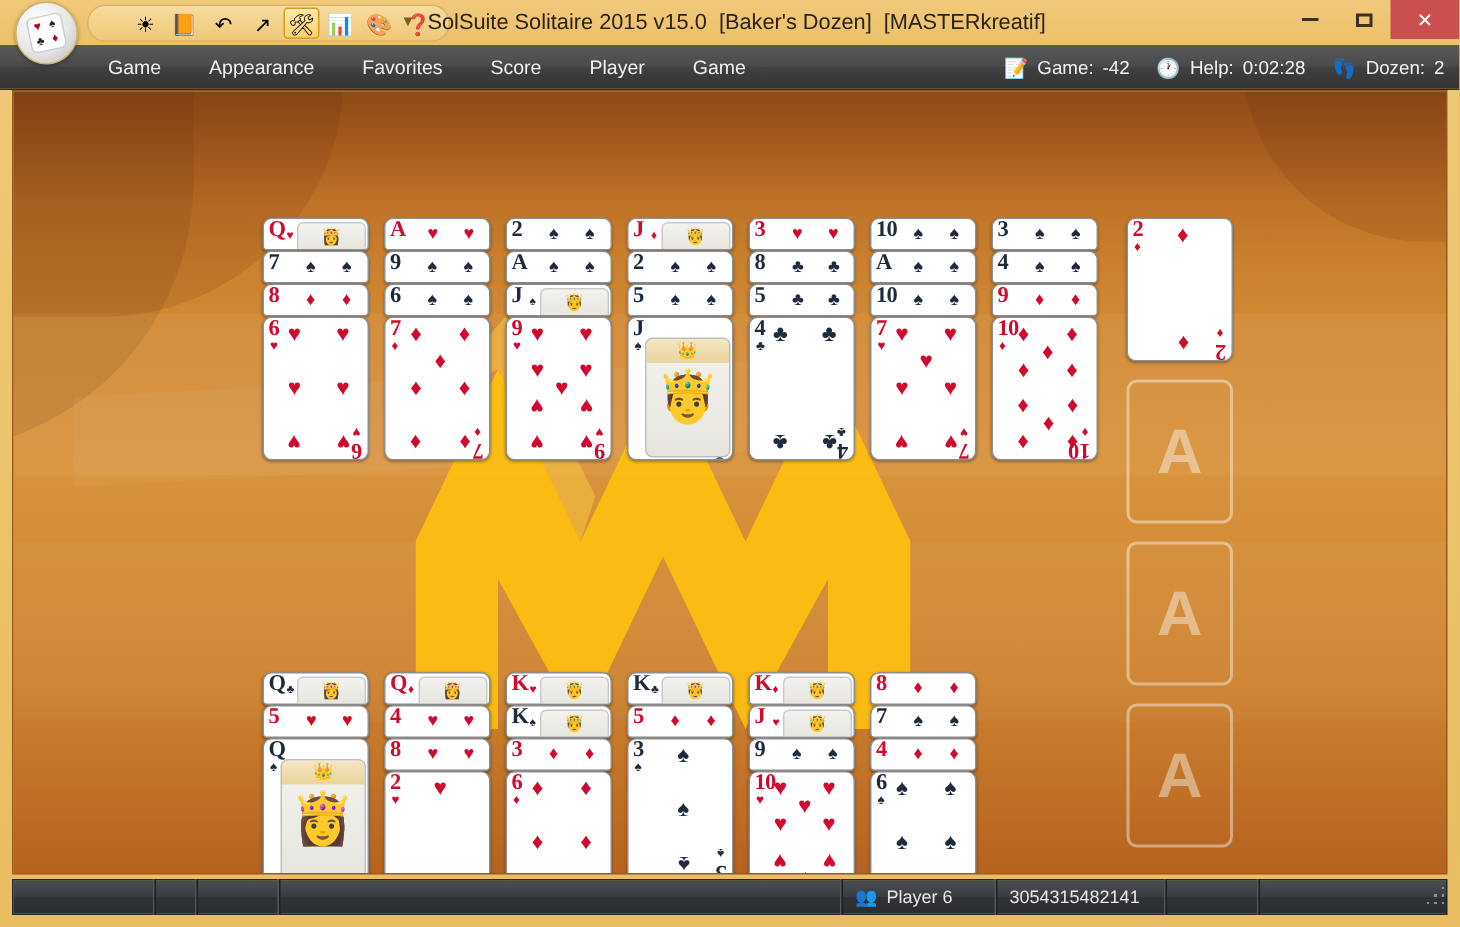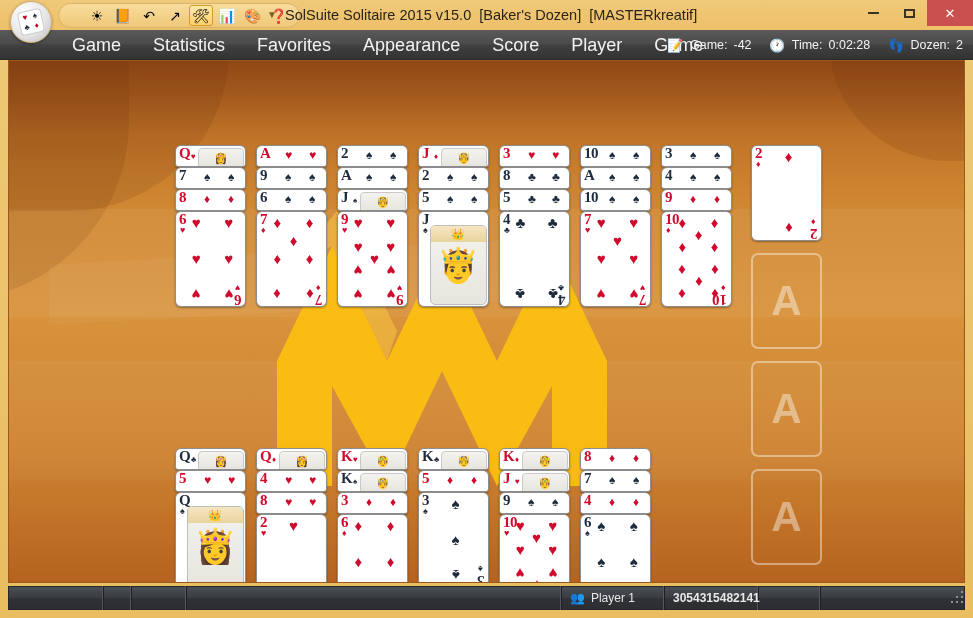--- a/index.html
+++ b/index.html
@@ -75,21 +75,21 @@
 
   
   #menubar {
     position: absolute; left: 0; top: 30px; width: 973px; height: 30px;
     background: linear-gradient(180deg,#5a5a5a 0%,#4a4a4a 48%,#404040 52%,#333 100%);
     border-bottom: 1px solid #2a2a2a;
     display: flex; align-items: center;
   }
   .menu-item {
     padding: 0 16px; height: 30px; line-height: 30px;
-    color: #f2f2f2; font-size: 18px;
+    color: #f2f2f2; font-size: 13px;
   }
   #menu-left { display: flex; margin-left: 56px; }
   #statusinfo {
     position: absolute; right: 10px; top: 0; height: 30px;
     display: flex; align-items: center; gap: 18px;
     color: #f2f2f2; font-size: 12.5px;
   }
   .stat { display: flex; align-items: center; gap: 6px; white-space: pre; }
   .stat .ico { font-size: 13px; line-height: 1; }
 
@@ -248,36 +248,35 @@
       <div class="winbtn">
           <span class="maxi"></span>
         </div>
       <div class="winbtn close">✕</div>
     </div>
   </div>
 
   <div id="menubar">
     <div id="menu-left">
         <div class="menu-item">Game</div>
-        <div class="menu-item">Statistics</div>
+        <div class="menu-item">Appearance</div>
         <div class="menu-item">Favorites</div>
-        <div class="menu-item">Appearance</div>
         <div class="menu-item">Score</div>
         <div class="menu-item">Player</div>
         <div class="menu-item">Game</div>
       </div>
     <div id="statusinfo">
       <div class="stat">
         <span class="ico">📝</span>
         <span>Game:</span>
         <span>-42</span>
       </div>
       <div class="stat">
         <span class="ico">🕐</span>
-        <span>Time:</span>
+        <span>Help:</span>
         <span>0:02:28</span>
       </div>
       <div class="stat">
         <span class="ico">👣</span>
         <span>Dozen:</span>
         <span>2</span>
       </div>
     </div>
   </div>
 
@@ -668,23 +667,23 @@
         <span></span>
       </div>
       <div class="sb-cell" style="width: 55px;">
         <span></span>
       </div>
       <div class="sb-cell" style="width: 375px;">
         <span></span>
       </div>
       <div class="sb-cell" style="width: 103px;">
         <span>👥</span>
-        <span>Player 1</span>
-      </div>
-      <div class="sb-cell" style="width: 94px; font-weight: bold;">
+        <span>Player 6</span>
+      </div>
+      <div class="sb-cell" style="width: 113px;">
         <span>3054315482141</span>
       </div>
       <div class="sb-cell" style="width: 62px;">
         <span></span>
       </div>
       <div id="sb-grip"></div>
     </div>
 
 </div>
 

